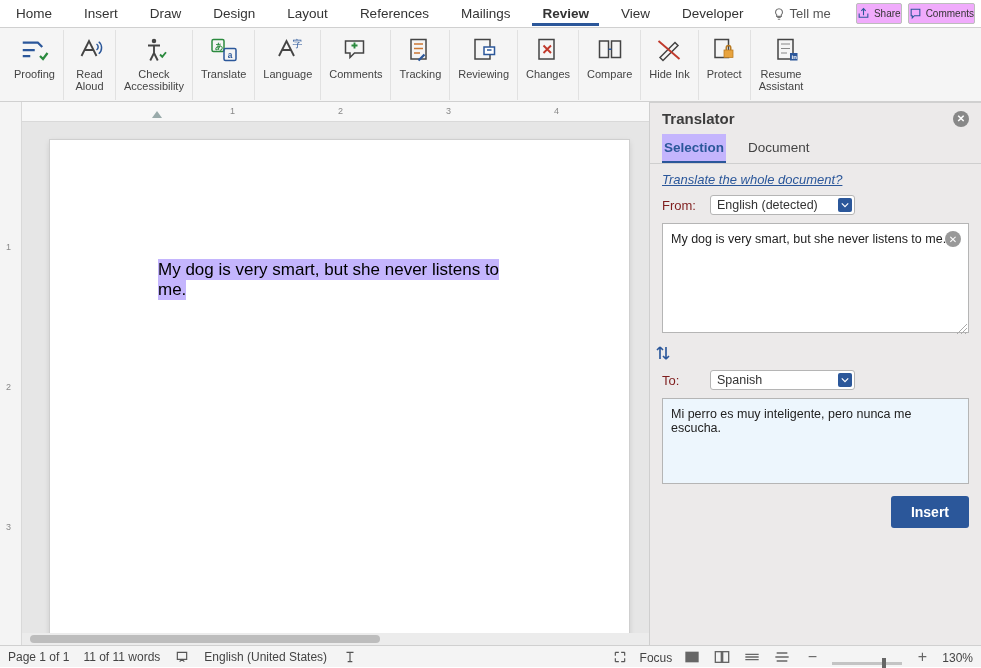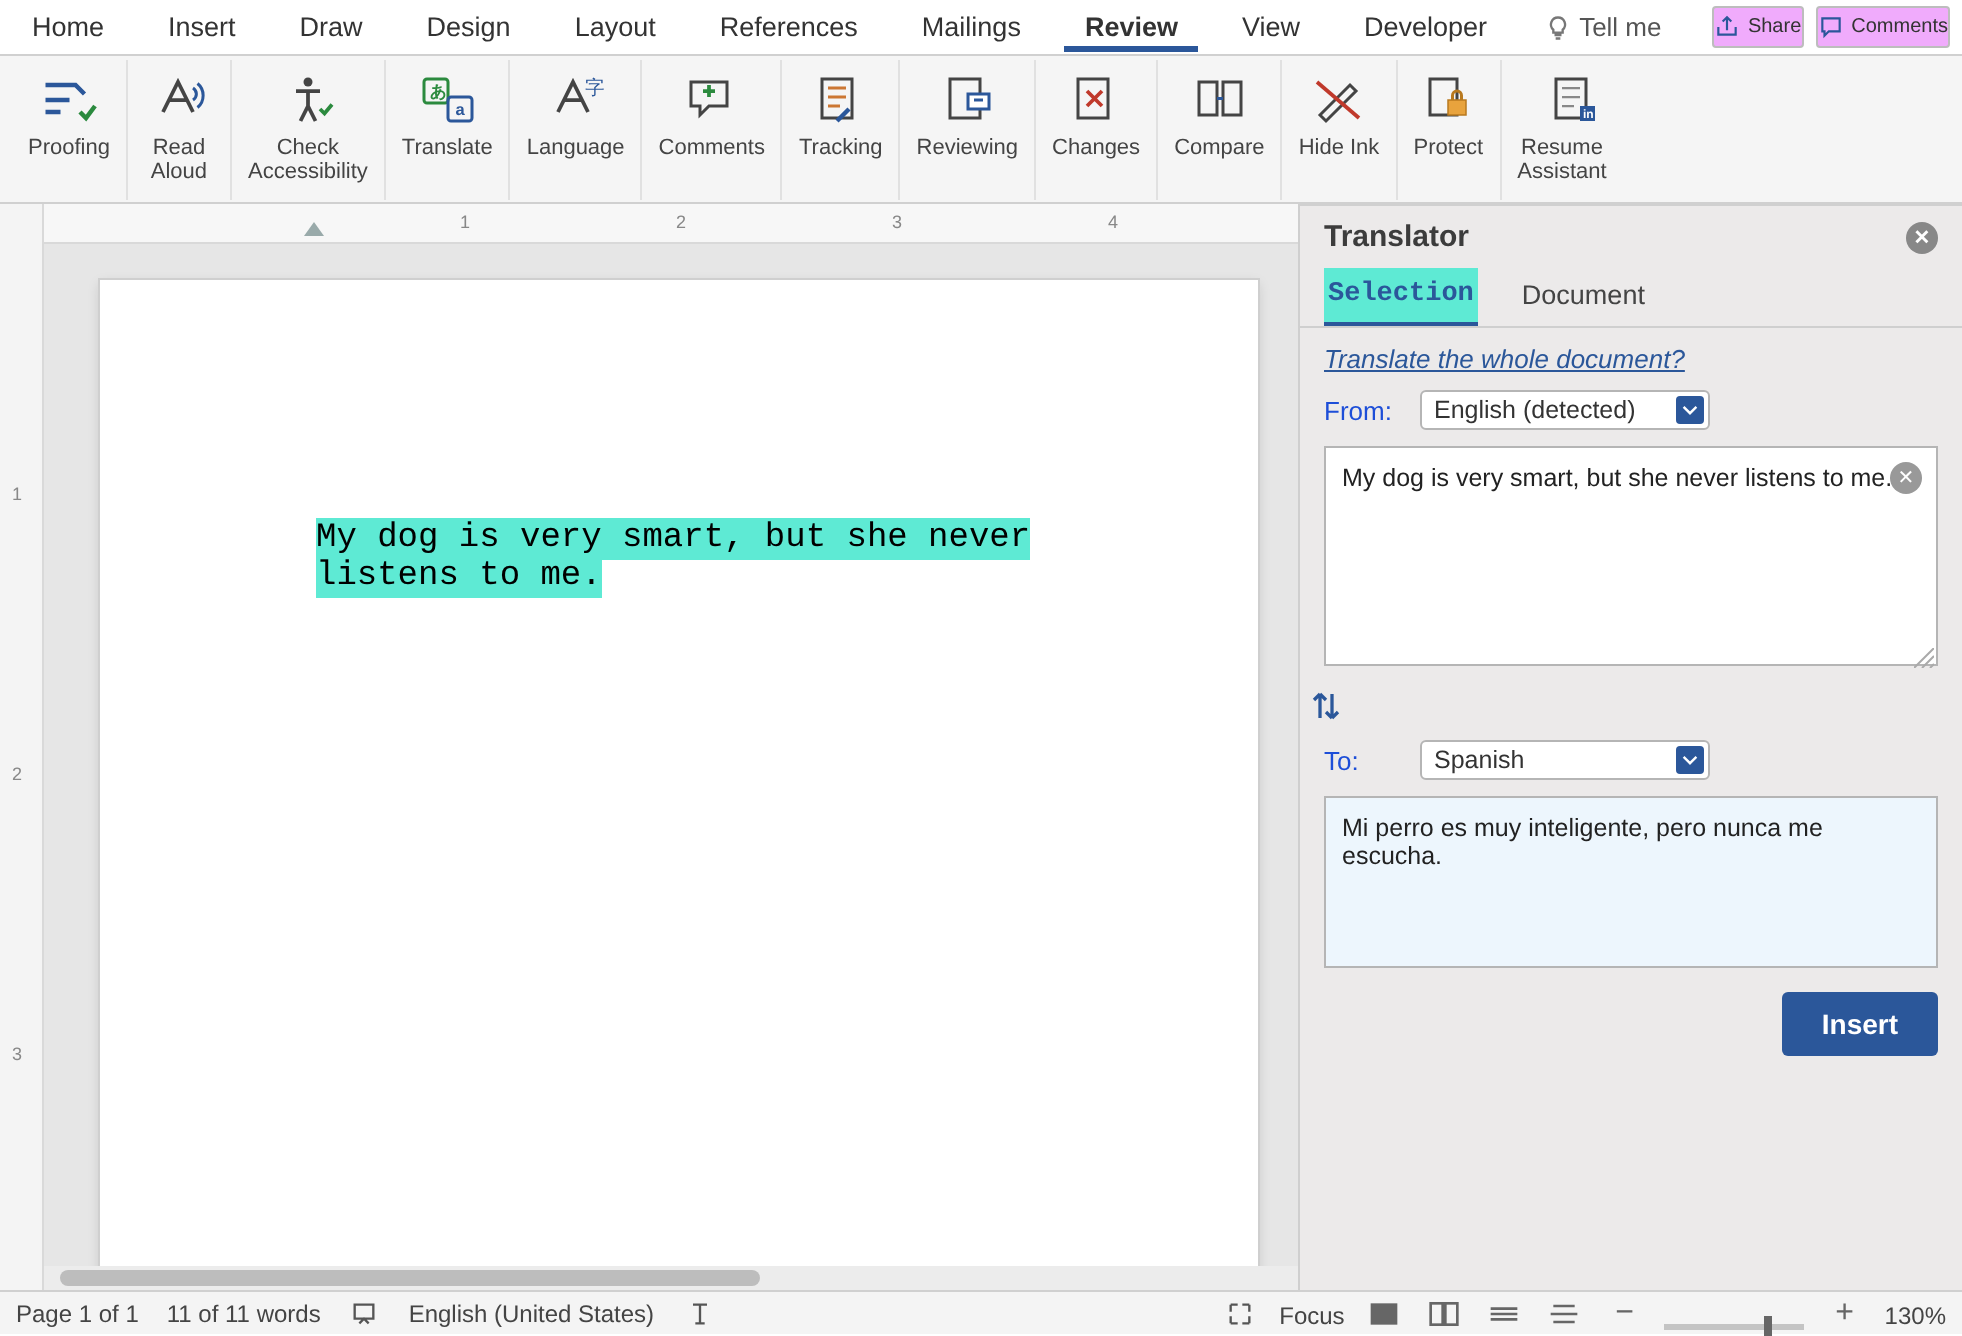--- a/index.html
+++ b/index.html
@@ -16,32 +16,32 @@
     .rgrp .ic { width:32px; height:32px; display:flex; align-items:center; justify-content:center; margin-bottom:2px; }
     .work { display:flex; height:543px; }
     .ruler-v { width:22px; background:#f4f4f4; border-right:1px solid #d9d9d9; position:relative; font-size:9px; color:#888; }
     .ruler-v .tick { position:absolute; left:6px; }
     .doc-col { flex:1; display:flex; flex-direction:column; min-width:0; }
     .ruler-h { height:20px; background:#f7f7f7; border-bottom:1px solid #d9d9d9; position:relative; font-size:9px; color:#888; }
     .ruler-h .tick { position:absolute; top:4px; }
     .indent { position:absolute; top:9px; width:0; height:0; border-left:5px solid transparent; border-right:5px solid transparent; border-bottom:7px solid #9aa; }
     .page-scroll { flex:1; background:#e6e6e6; overflow:hidden; position:relative; }
     .page { position:absolute; left:28px; top:18px; width:579px; height:500px; background:#fff; box-shadow:0 0 0 1px #cfcfcf,0 2px 6px rgba(0,0,0,.15); padding:120px 108px 40px 108px; }
-    .sel { background:#5eead4; font-size:17px; font-family:Liberation Mono, monospace; color:#000; padding:1px 0; }
+    .sel { background:#c4b5fd; font-size:17px; font-family:Liberation Sans, sans-serif; color:#000; padding:1px 0; }
     .hscroll { height:12px; background:#ececec; position:absolute; left:0; right:0; bottom:0; display:flex; align-items:center; }
     .hscroll .thumb { height:8px; background:#bdbdbd; border-radius:4px; margin-left:8px; width:350px; }
     .pane { width:332px; background:#eceaea; border-left:1px solid #cfcfcf; display:flex; flex-direction:column; }
     .pane-hd { height:32px; display:flex; align-items:center; padding:2px 12px; font-weight:600; color:#3c3c3c; font-size:15px; border-top:1px solid #d0d0d0; }
     .pane-x { margin-left:auto; width:16px; height:16px; border-radius:50%; background:#888; color:#fff; display:flex; align-items:center; justify-content:center; font-size:10px; cursor:pointer; }
     .tabs { display:flex; padding:0 12px; border-bottom:1px solid #cfcfcf; gap:20px; height:30px; align-items:flex-end; }
     .tab { padding:6px 2px; font-size:13.5px; color:#444; cursor:pointer; border-bottom:2px solid transparent; }
     .tab.sel { color:#2b579a; font-weight:600; border-bottom:2px solid #2b579a; }
     .link { color:#2b579a; font-style:italic; text-decoration:underline; font-size:13px; padding:8px 12px 4px 12px; cursor:pointer; display:block; }
     .row { display:flex; align-items:center; padding:4px 12px; gap:8px; font-size:13px; }
-    .row label { width:40px; color:#1d4ed8; }
+    .row label { width:40px; color:#7f1d1d; }
     .lang { flex:1; height:20px; border:1px solid #b5b5b5; border-radius:3px; background:#fff; padding:0 6px; display:flex; align-items:center; font-size:12.5px; position:relative; cursor:pointer; max-width:145px;text-align:right; }
     .lang .chev { position:absolute; right:2px; top:2px; width:14px; height:14px; background:#2b579a; border-radius:2px; display:flex; align-items:center; justify-content:center; }
     .box { margin:4px 12px; border:1px solid #b5b5b5; background:#fff; min-height:110px; padding:8px; font-size:12.5px; color:#222; position:relative; resize:none; font-family:inherit; width:calc(100% - 24px); }
     .box.out { background:#edf6fd; min-height:86px; }
     .clr { position:absolute; right:8px; top:8px; width:16px; height:16px; border-radius:50%; background:#999; color:#fff; display:flex; align-items:center; justify-content:center; font-size:10px; cursor:pointer; }
     .swap { text-align:center; padding:4px; color:#2b579a; font-size:18px; cursor:pointer; }
     .insert { margin:8px 12px 8px auto; background:#2b579a; color:#fff; border:none; padding:8px 20px; font-size:14px; font-weight:600; border-radius:3px; cursor:pointer; }
     .statusbar { height:22px; background:#f4f4f4; border-top:1px solid #d0d0d0; display:flex; align-items:center; padding:0 8px; font-size:12px; color:#444; gap:14px; }
     .sb-right { margin-left:auto; display:flex; align-items:flex-end; gap:10px; }
     .vbtn { width:20px; height:16px; display:flex; align-items:center; justify-content:center; cursor:pointer; color:#666; }

